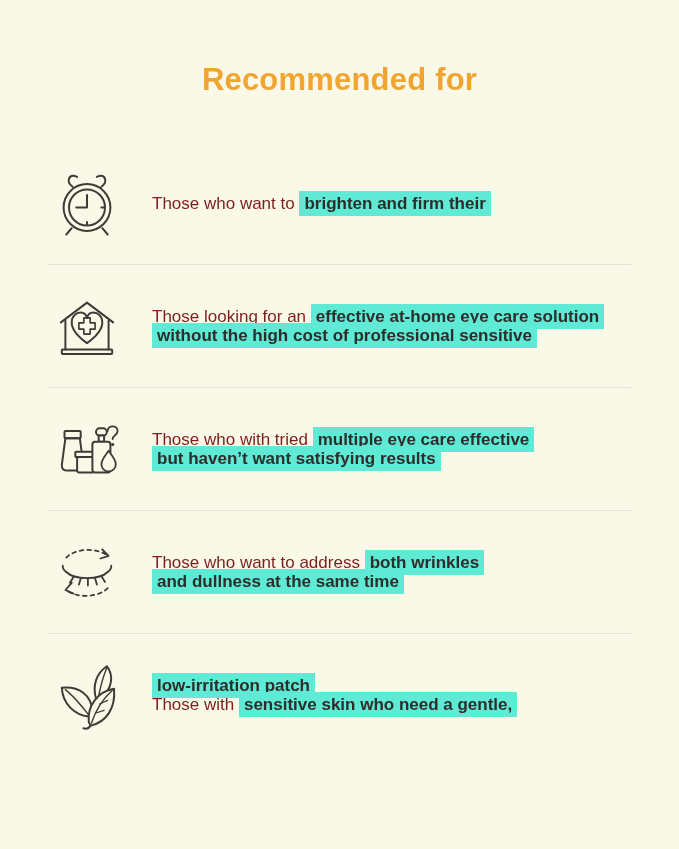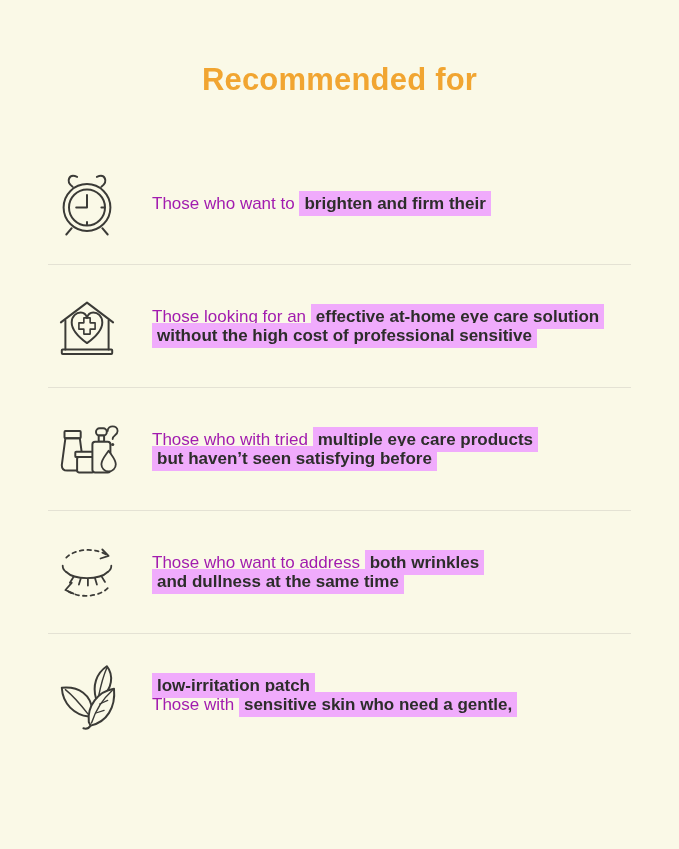--- a/index.html
+++ b/index.html
@@ -41,26 +41,26 @@
     justify-content: center;
   }
   .icon-box svg { display: block; }
   .text {
     font-size: 17px;
     color: #4E4E4D;
     line-height: 1.0;
   }
   .line { margin: 2px 0; white-space: nowrap; }
   .hl {
-    background: #f0abfc;
+    background: #5eead4;
     color: #2D2D2B;
     font-weight: 700;
     padding: 3px 5px;
   }
-  .pre { color: #a21caf; }
+  .pre { color: #7f1d1d; }
 </style>
 </head>
 <body>
 
 <div class="page">
 
   <h1 class="title">Recommended for</h1>
 
   <div class="list">
 
@@ -106,22 +106,22 @@
           <rect x="29" y="49" width="19" height="17" rx="2" fill="#FAF9E7"></rect>
           <rect x="50" y="17" width="12" height="8" rx="4" fill="#FAF9E7"></rect>
           <path d="M53 25 h6 v7 h-6 Z" fill="#FAF9E7"></path>
           <rect x="46" y="32" width="20" height="34" rx="3" fill="#FAF9E7"></rect>
           <path d="M63 20 c0 -7 11 -7 11 0 c0 5 -5.5 4.5 -5.5 9" stroke-width="2"></path>
           <circle cx="68.5" cy="35" r="1.8" fill="#3B3B37" stroke="none"></circle>
           <path d="M64 42 c-4 6 -8 10 -8 15 a8 8 0 0 0 16 0 c0 -5 -4 -9 -8 -15 Z" fill="#FAF9E7" stroke-width="2"></path>
         </svg>
       </span>
       <div class="text">
-        <div class="line"><span class="pre">Those who with tried</span> <span class="hl">multiple eye care products</span></div>
-        <div class="line"><span class="hl">but haven’t seen satisfying before</span></div>
+        <div class="line"><span class="pre">Those who with tried</span> <span class="hl">multiple eye care effective</span></div>
+        <div class="line"><span class="hl">but haven’t want satisfying results</span></div>
       </div>
     </div>
 
     <div class="row">
       <span class="icon-box">
         <svg width="72" height="72" viewBox="0 0 80 80" fill="none" stroke="#3B3B37" stroke-width="2" stroke-linecap="round" stroke-linejoin="round">
           <path d="M17 24 C 28 13 52 13 63 22" stroke-dasharray="4 4.5"></path>
           <path d="M57 15 L64 22 L55 25"></path>
           <path d="M17 40 C 26 49 54 49 63 40"></path>
           <path d="M17 40 C 14 38 13 36 13 33"></path>

